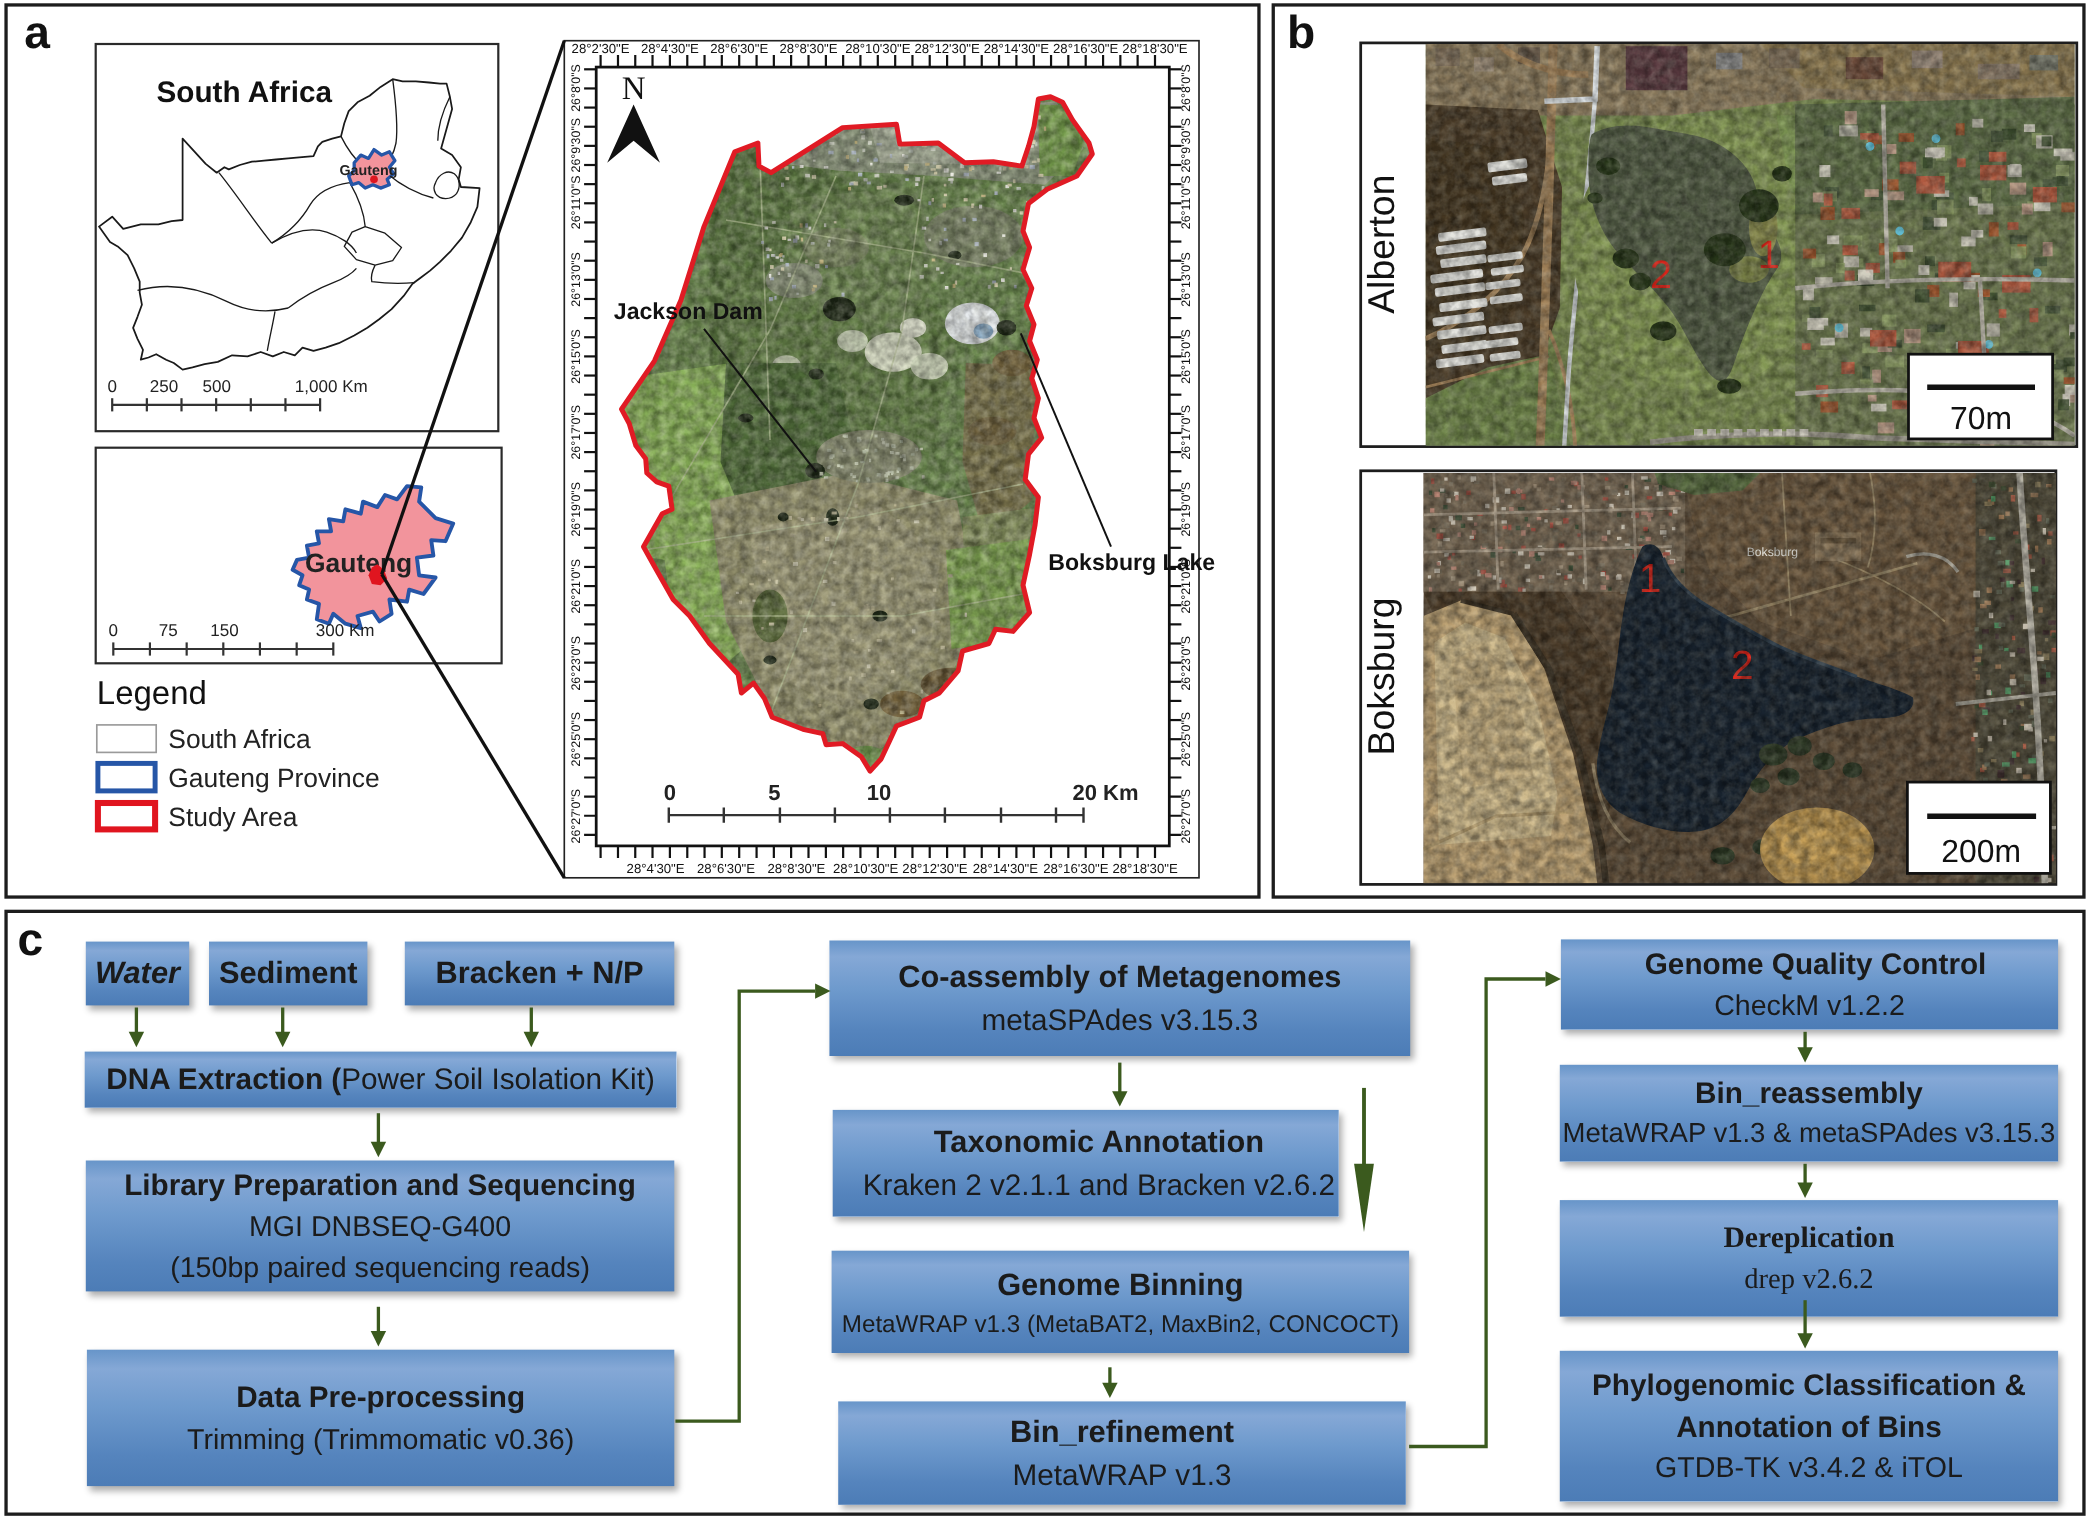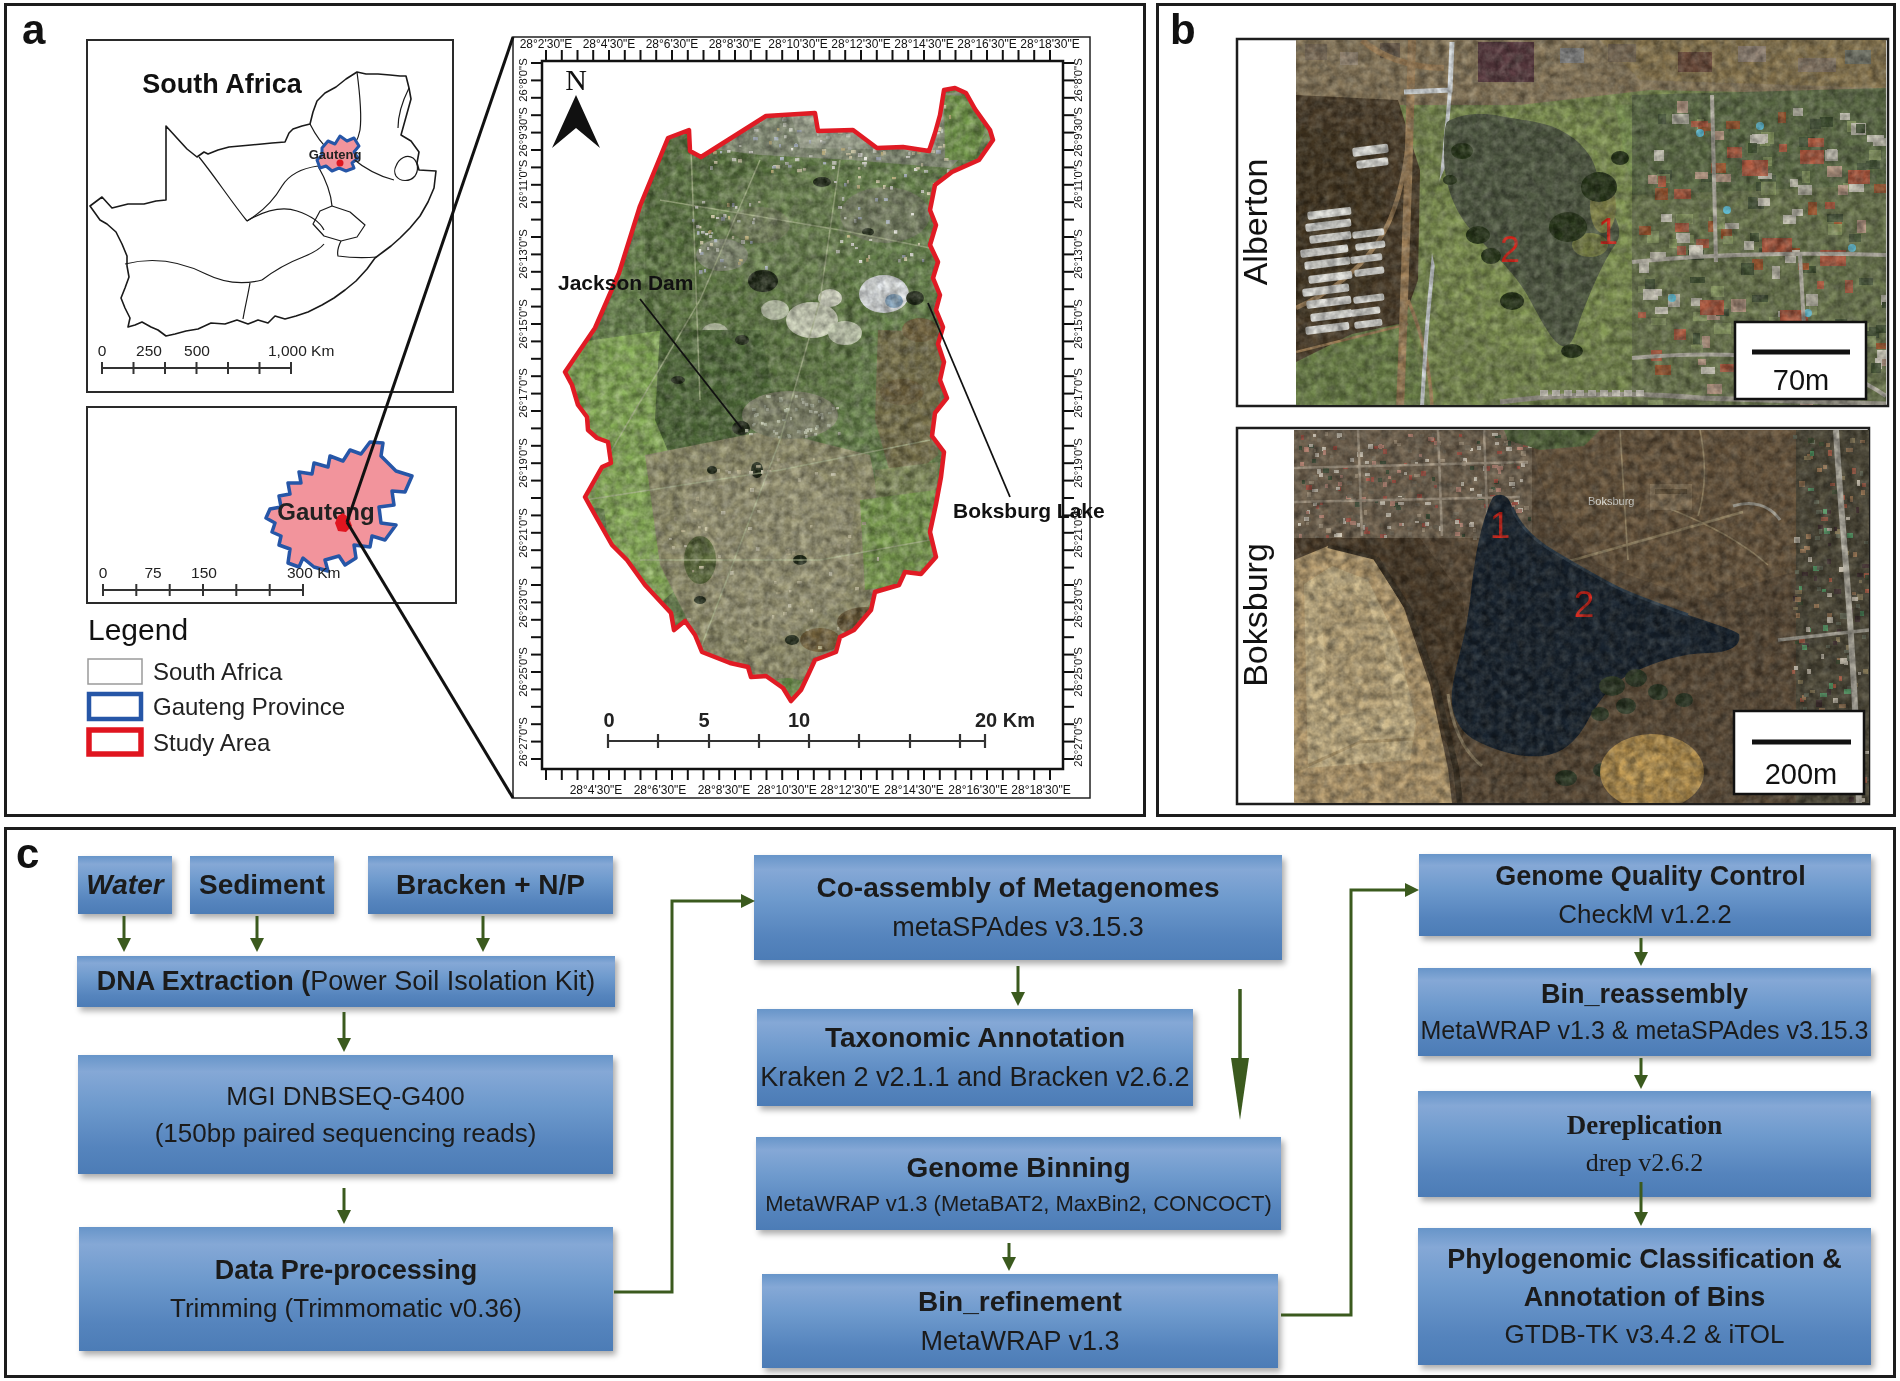--- a/index.html
+++ b/index.html
@@ -1560,35 +1560,36 @@
 
 <div class="fb" style="left:368px;top:856px;width:245px;height:58px;">
     <div class="t1" style="font-size:28px;">Bracken + N/P</div>
   </div>
 
 <div class="fb" style="left:77px;top:956px;width:538px;height:51px;">
     <div style="font-size:27px;"><b>DNA Extraction (</b>Power Soil Isolation Kit)</div>
   </div>
 
 <div class="fb" style="left:78px;top:1055px;width:535px;height:119px;">
+    <div class="t1" style="font-size:27px;">Library Preparation and Sequencing</div>
     <div class="t2" style="font-size:26px;">MGI DNBSEQ-G400</div>
     <div class="t2" style="font-size:26px;">(150bp paired sequencing reads)</div>
   </div>
 
 <div class="fb" style="left:79px;top:1227px;width:534px;height:124px;">
     <div class="t1" style="font-size:27px;">Data Pre-processing</div>
     <div class="t2" style="font-size:26px;">Trimming (Trimmomatic v0.36)</div>
   </div>
 
 <div class="fb" style="left:754px;top:855px;width:528px;height:105px;">
     <div class="t1" style="font-size:28px;">Co-assembly of Metagenomes</div>
     <div class="t2" style="font-size:27px;">metaSPAdes v3.15.3</div>
   </div>
 
-<div class="fb" style="left:757px;top:1009px;width:436px;height:97px;">
+<div class="fb" style="left:757px;top:1009px;width:436px;height:97px;padding-left:24px;">
     <div class="t1" style="font-size:28px;">Taxonomic Annotation</div>
     <div class="t2" style="font-size:27px;">Kraken 2 v2.1.1 and Bracken v2.6.2</div>
   </div>
 
 <div class="fb" style="left:756px;top:1137px;width:525px;height:93px;">
     <div class="t1" style="font-size:28px;">Genome Binning</div>
     <div class="t2" style="font-size:22px;">MetaWRAP v1.3 (MetaBAT2, MaxBin2, CONCOCT)</div>
   </div>
 
 <div class="fb" style="left:762px;top:1274px;width:516px;height:94px;">

